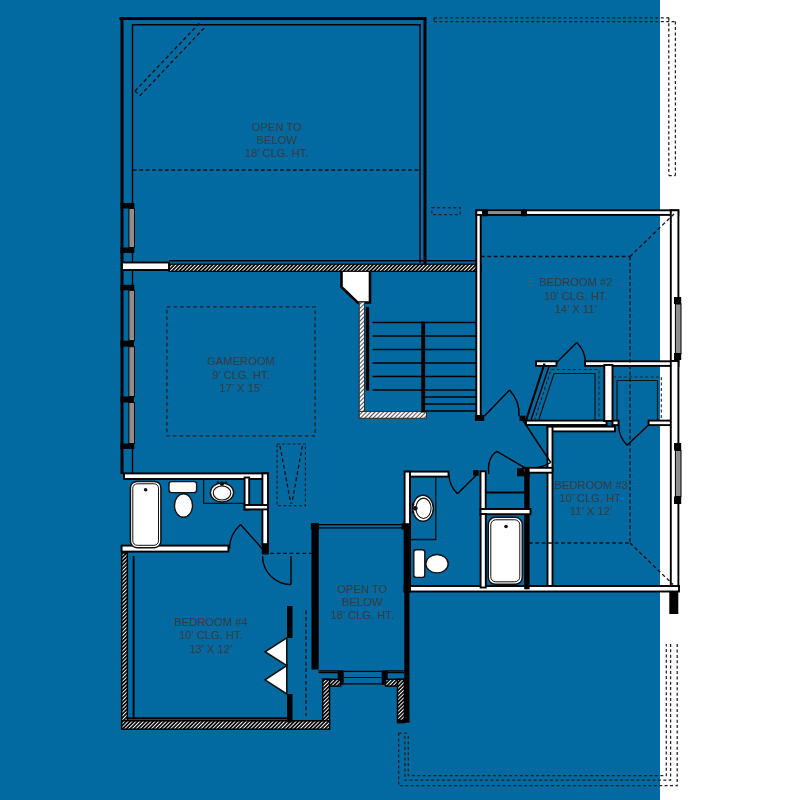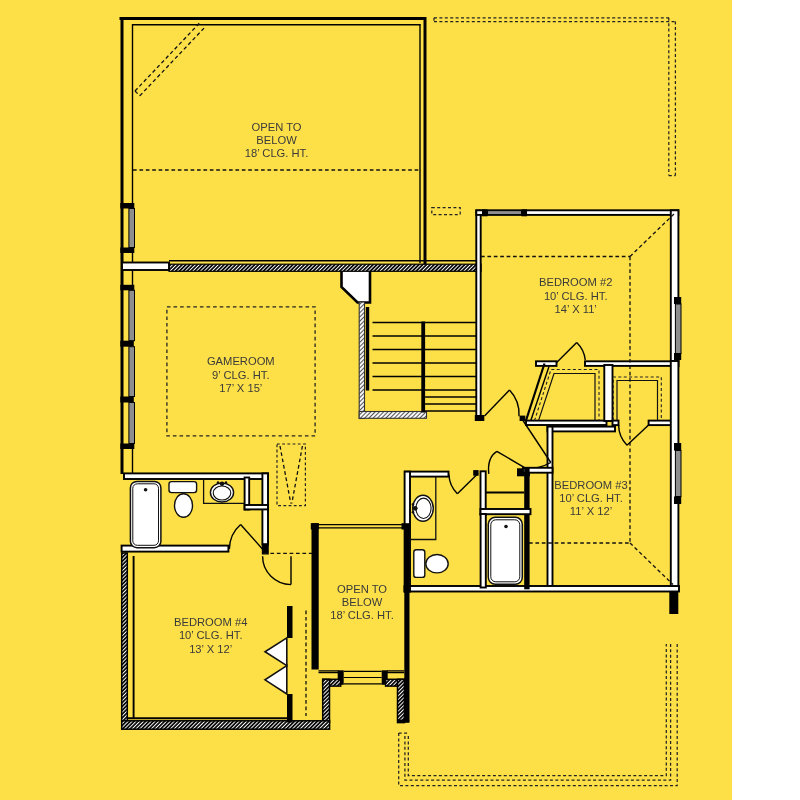--- a/index.html
+++ b/index.html
@@ -1,16 +1,16 @@
 <!DOCTYPE html>
 <html><head>
 <meta charset="utf-8">
 <style>
 html,body{margin:0;padding:0;background:#fff;}
-#wrap{width:732px;height:800px;position:relative;background:#fde047;}
+#wrap{width:660px;height:800px;position:relative;background:#0369a1;}
 text{font-family:"Liberation Sans",sans-serif;fill:#3a3a3a;font-size:11.2px;letter-spacing:0;}
 .w{fill:#fff;stroke:#000;stroke-width:1.9;}
 .blk{fill:#000;stroke:none;}
 .ln{stroke:#000;fill:none;}
 .dsh{stroke:#111;fill:none;stroke-width:1.3;stroke-dasharray:3.7 2.7;}
 .arc{stroke:#000;fill:none;stroke-width:1.4;}
 .hz{fill:url(#h1);stroke:#000;stroke-width:1.5;}
 .gl{fill:#8e8e8e;stroke:#000;stroke-width:1;}
 </style>
 </head>

